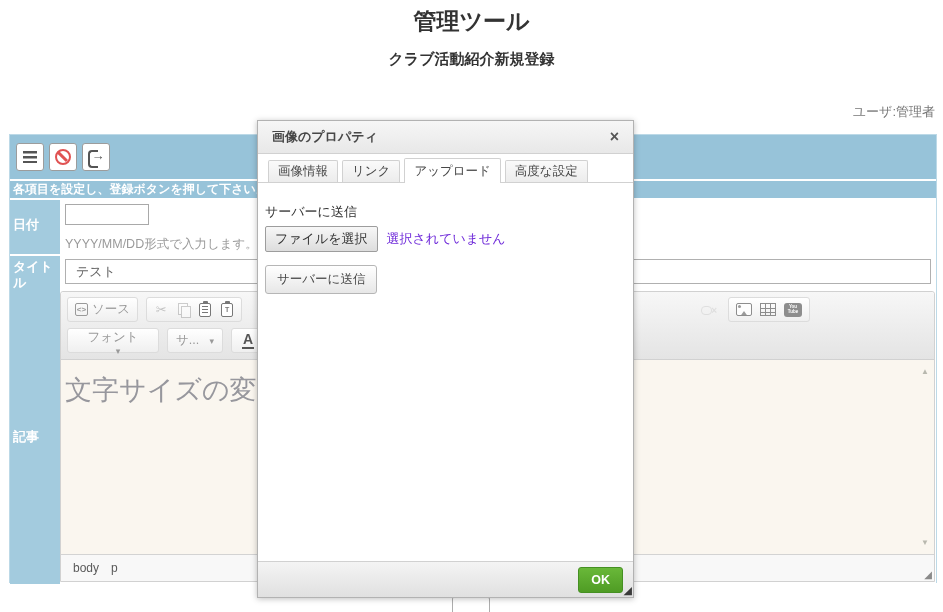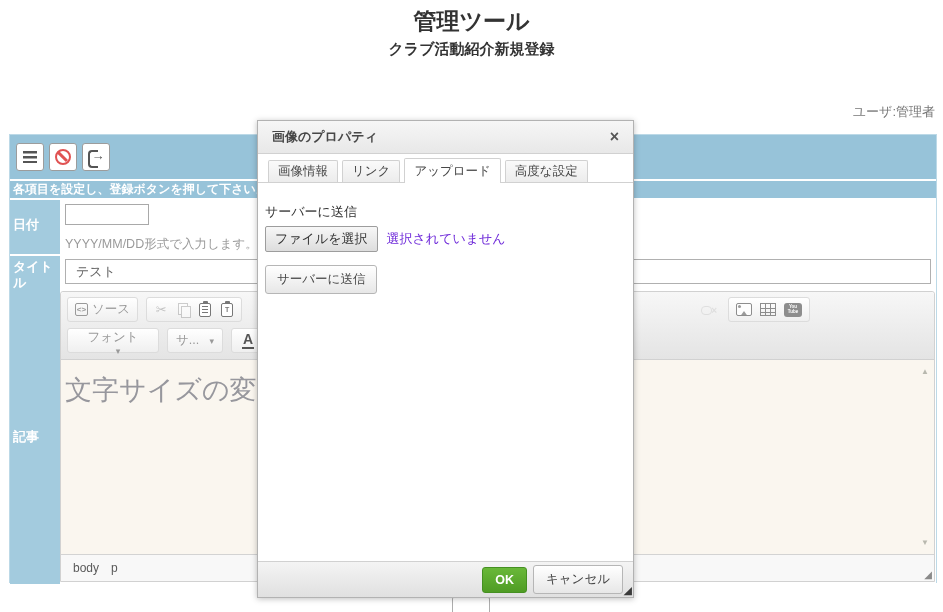--- a/index.html
+++ b/index.html
@@ -8,21 +8,21 @@
     position: relative;
     font-family: "Liberation Sans", sans-serif;
     background: #ffffff;
     overflow: hidden;
     color: #333;
   }
 
   
   .page-title   { position:absolute; top:6px;  left:0; width:100%; text-align:center;
                   font-size:23px; font-weight:bold; color:#333; }
-  .page-subtitle{ position:absolute; top:40px; left:0; width:100%; text-align:center;
+  .page-subtitle{ position:absolute; top:50px; left:0; width:100%; text-align:center;
                   font-size:15px; font-weight:bold; color:#333; }
   .user-label   { position:absolute; top:103px; right:8px; font-size:13px; color:#777; }
 
   
   .main-table { position:absolute; left:9px; top:134px; width:928px; height:449px;
                 border:1px solid #bcd9e7; background:#fff; }
   .mt-header { height:44px; background:#97c3d9; display:flex; align-items:center;
                gap:5px; padding:0 6px; }
   .hd-btn { width:28px; height:28px; background:#fff; border:1px solid #9c9c9c;
             border-radius:3px; display:flex; align-items:center; justify-content:center;
@@ -321,16 +321,15 @@
     <div class="upload-label">サーバーに送信</div>
     <div class="file-row">
       <button class="file-button">ファイルを選択</button>
       <span class="file-status">選択されていません</span>
     </div>
     <button class="send-button">サーバーに送信</button>
   </div>
 
   <div class="dlg-footer">
     <button class="ok-button">OK</button>
-    <button class="cancel-button">キャンセル</button>
     <span class="dlg-resize">◢</span>
   </div>
 </div>
 
 </body></html>

